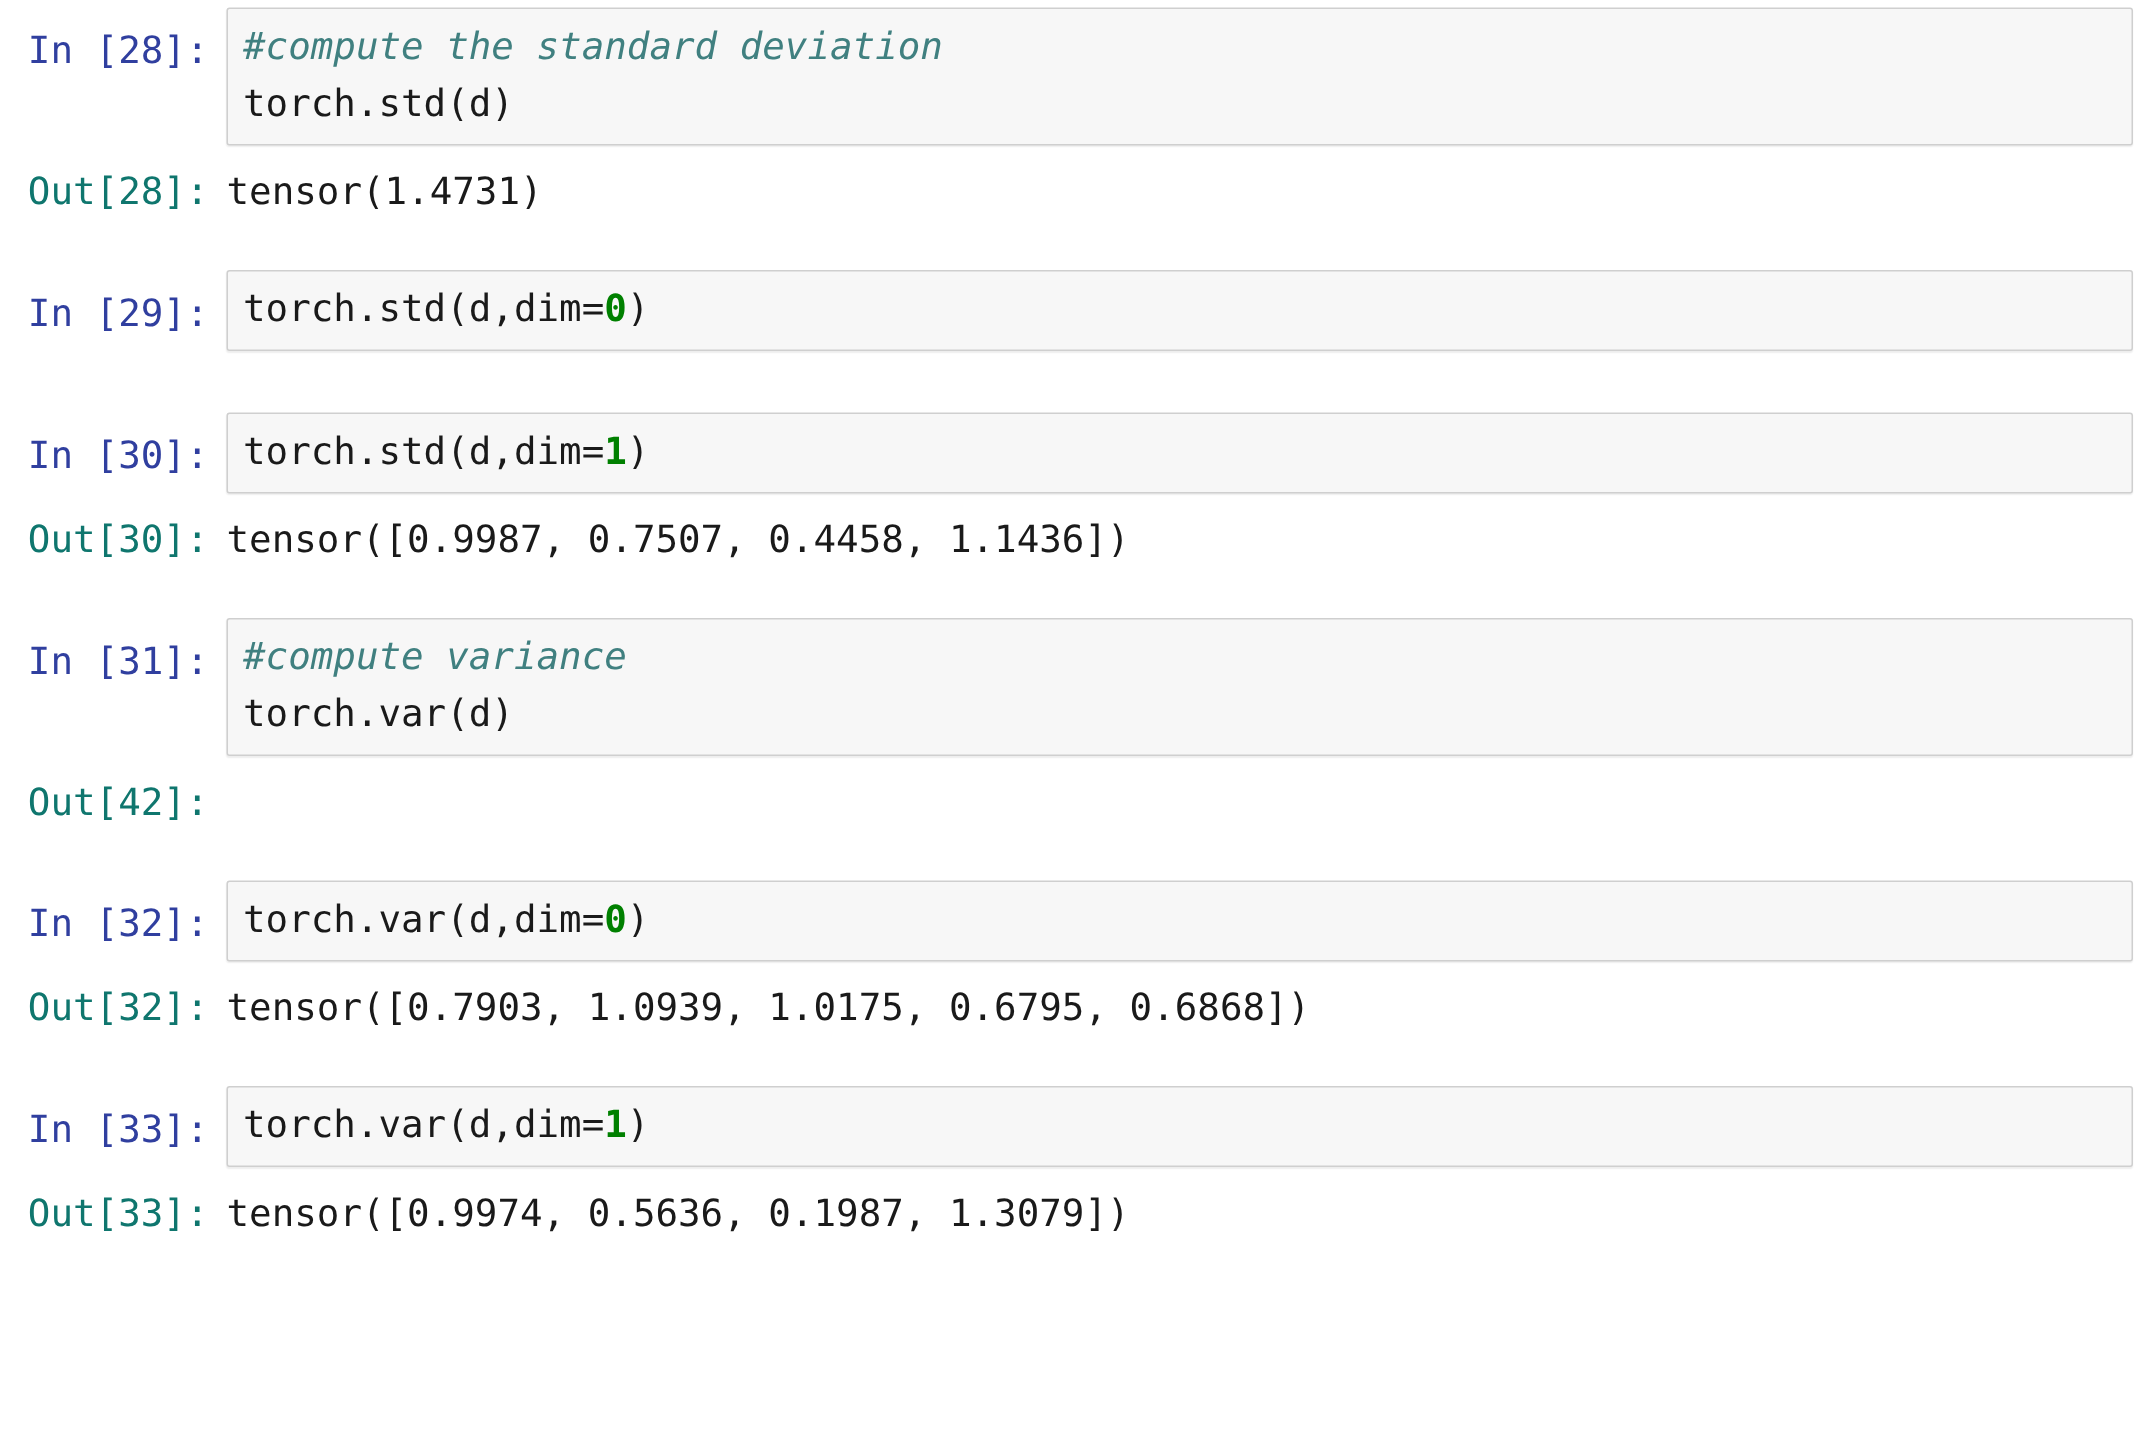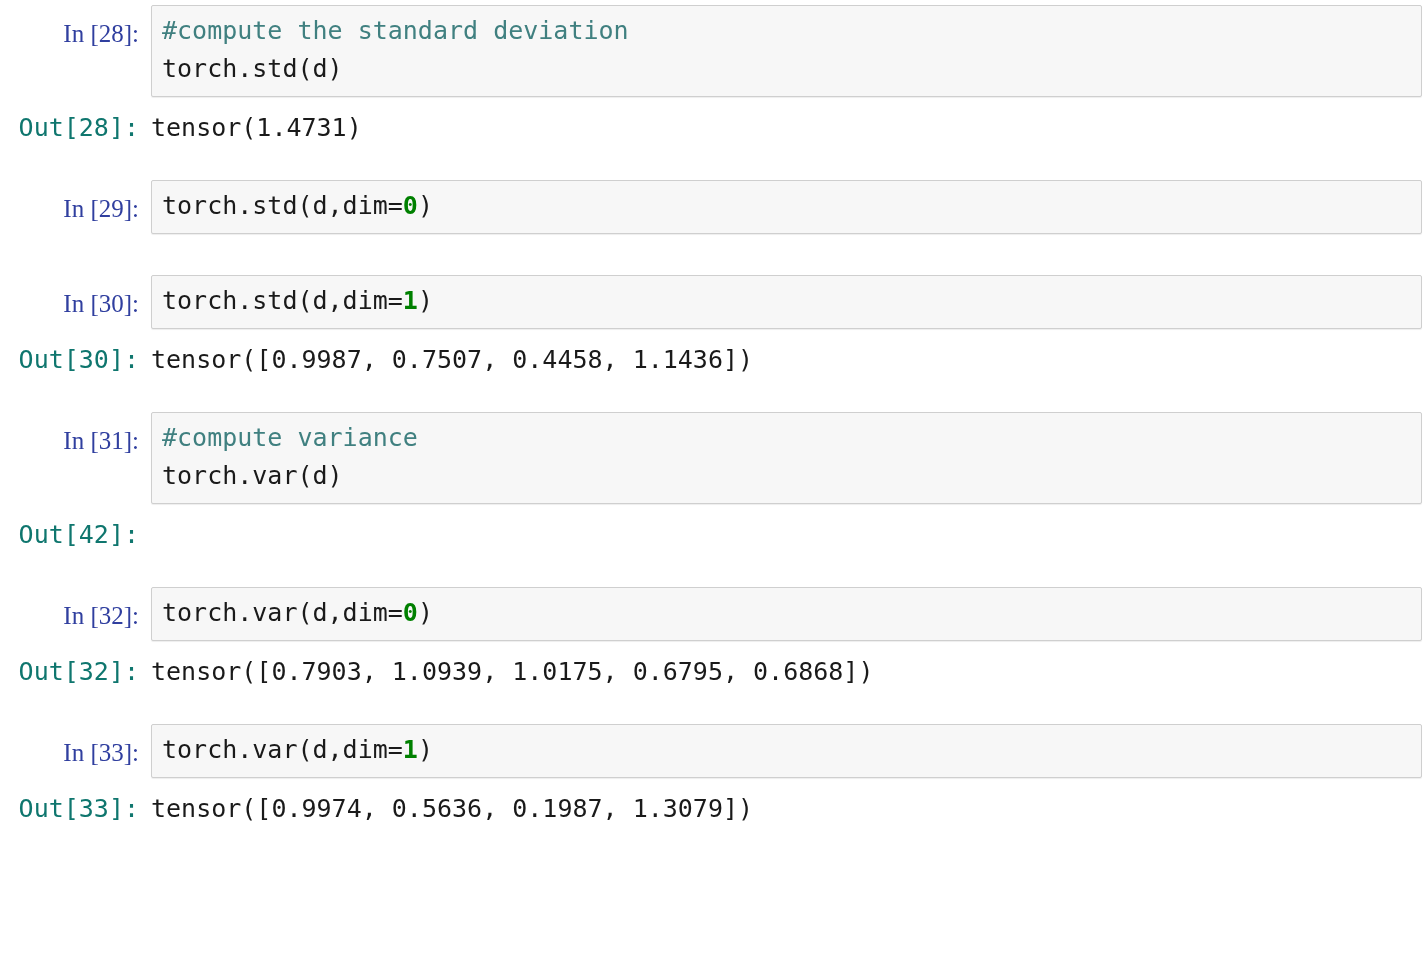--- a/index.html
+++ b/index.html
@@ -37,21 +37,21 @@
     box-sizing: border-box;
     padding-right: 12px;
     text-align: right;
     font-family: "DejaVu Sans Mono", monospace;
     font-size: 25px;
     line-height: 38px;
     letter-spacing: 0px;
     white-space: pre;
     user-select: none;
   }
-  .prompt.in  { color: #303F9F; font-family: Liberation Serif, serif; }
+  .prompt.in  { color: #303F9F; }
   .prompt.out { color: #0f766e; }
 
   
   .input-row .prompt { padding-top: 10px; }
 
   .code-box {
     flex: 1 1 auto;
     margin-right: 3px;
     background: #f7f7f7;
     border: 1px solid #cfcfcf;
@@ -65,20 +65,21 @@
   .code-line {
     font-family: "DejaVu Sans Mono", monospace;
     font-size: 25px;
     line-height: 38px;
     color: #1a1a1a;
     white-space: pre;
   }
 
   .tok-comment {
     color: #408080;
+    font-style: italic;
   }
   .tok-number {
     color: #008000;
     font-weight: bold;
   }
 
   
   .output-row .prompt { padding-top: 4px; }
   .output-text {
     flex: 1 1 auto;

